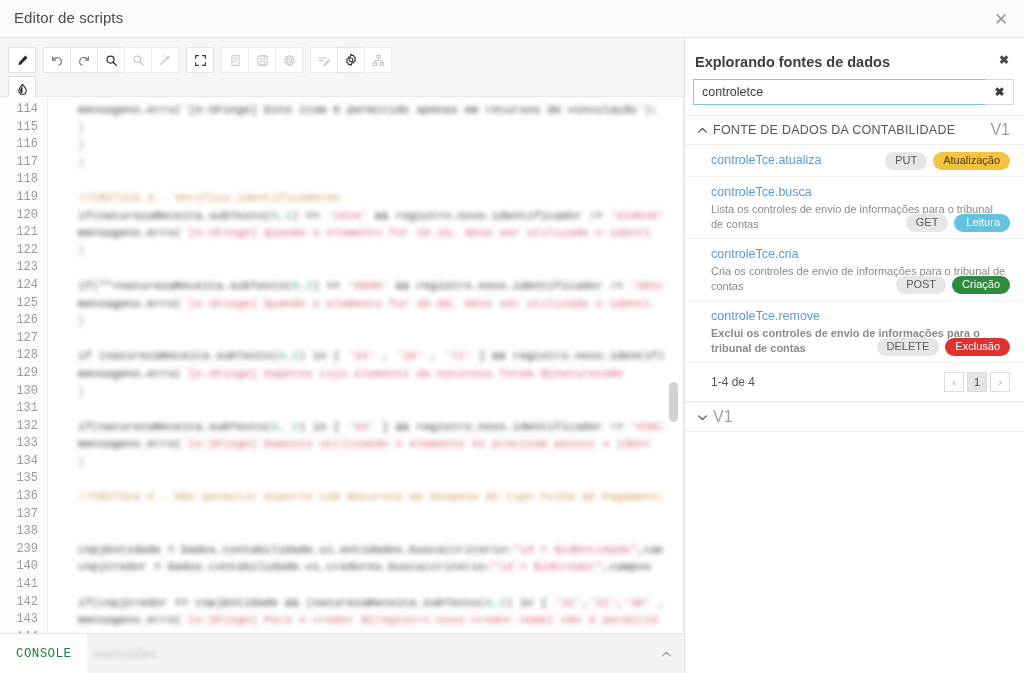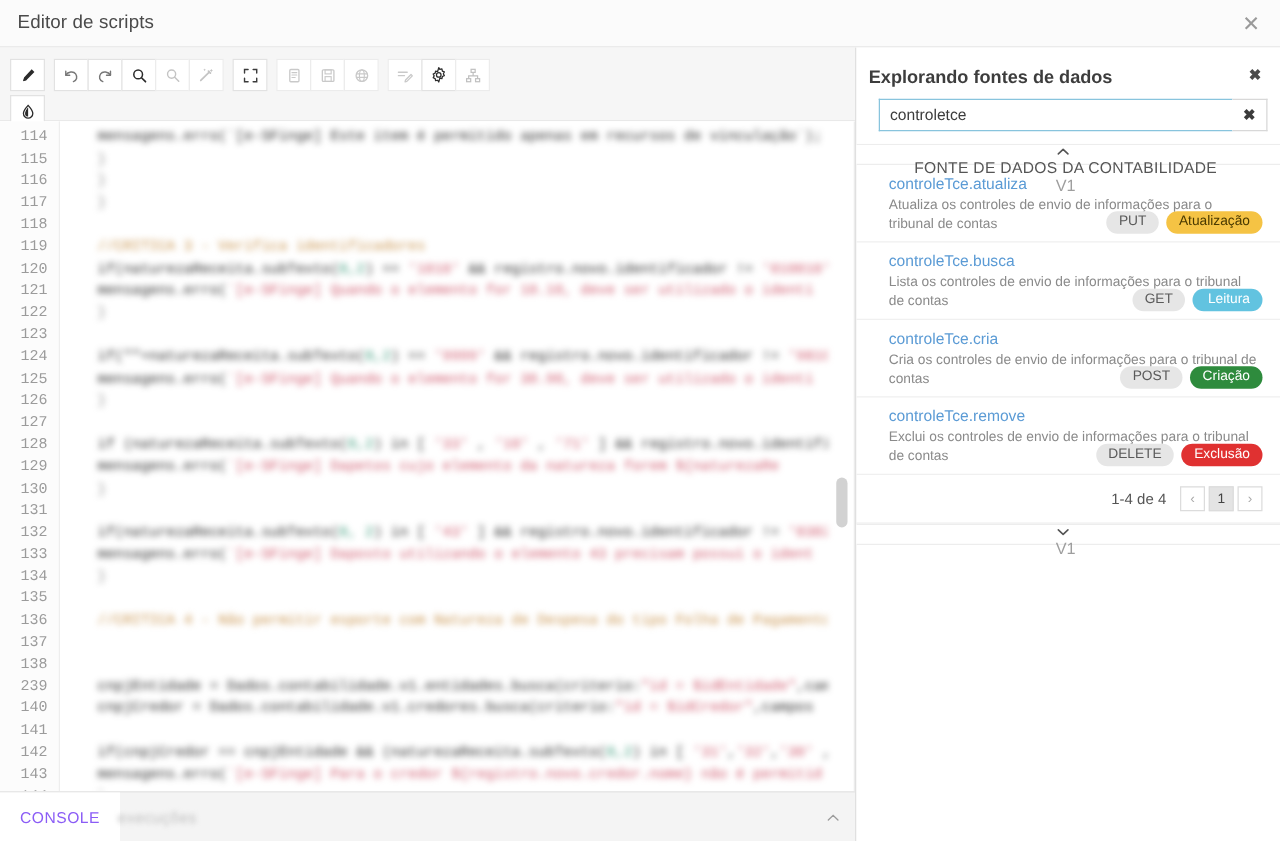--- a/index.html
+++ b/index.html
@@ -103,21 +103,21 @@
     position:absolute; left:0; bottom:0; width:684px; height:40px;
     background:#f4f4f4; border-top:1px solid #e4e4e4;
   }
   .bb-tab {
     position:absolute; top:0; height:40px;
     display:flex; align-items:center; justify-content:center;
     padding: 0 16px;
     font-size:12.5px; letter-spacing:.4px; color:#6b6b6b;
     cursor:pointer;
   }
-  .bb-tab.active { background:#ffffff; color:#8b5cf6; }
+  .bb-tab.active { background:#ffffff; color:#15803d;font-family:Liberation Mono, monospace; }
   .bb-tab-1 { left:0; }
   .bb-tab-2 { left:78px; color:#c0c0c0; filter: blur(2.2px); }
   .bb-collapse {
     position:absolute; right:10px; top:12px;
     width:16px; height:16px; color:#9b9b9b; cursor:pointer;
     display:flex; align-items:center; justify-content:center;
   }
 
   
   .panel {
@@ -132,21 +132,21 @@
     position:absolute; left:10px; top:16px;
     font-size:14.5px; font-weight:bold; color:#3d3d3d;
   }
   .panel-close {
     position:absolute; right:10px; top:12px;
     width:20px; height:20px; display:flex; align-items:center; justify-content:center;
     color:#4a4a4a; font-size:12px; font-weight:bold; cursor:pointer;
   }
 
   .searchrow {
-    position:absolute; top:41px; left:18px; right:10px; height:38px;
+    position:absolute; top:41px; left:8px; right:10px; height:38px;
     display:flex;
   }
   .search-input {
     flex:1; height:26px;
     border:1px solid #88c4dd; border-right:none;
     padding: 0 8px; font-size:12.5px; color:#3c3c3c;
     outline:none; background:#fff;
     font-family:"Liberation Sans", sans-serif;
   }
   .search-clear {
@@ -158,34 +158,34 @@
   }
 
   .panel-body {
     position:absolute; top:77px; left:0; right:0; bottom:0;
     overflow:hidden;
   }
 
   .group-head {
     position:relative;
     display:flex; align-items:center;
-    height:17px; padding: 0 14px 0 10px;
+    height:30px; padding: 0 14px 0 10px;
     border-top:1px solid #ededed;
     border-bottom:1px solid #ededed;
-    cursor:pointer; background:#fff;flex-direction:column;
+    cursor:pointer; background:#fff;
   }
   .caret {
     width:14px; height:14px; margin-right:4px;
     display:flex; align-items:center; justify-content:center;
     color:#555;
   }
   .group-name {
     flex:1; font-size:12.5px; color:#555; letter-spacing:.25px;
   }
-  .group-ver { font-size:13px; color:#9e9e9e; }
+  .group-ver { font-size:16px; color:#9e9e9e; }
 
   .item {
     padding: 8px 14px 7px 26px;
     border-bottom:1px solid #f0f0f0;
     position:relative;
     cursor:pointer;
   }
   .item-name {
     font-size:12.5px; color:#5b9bd5; margin-bottom:3px;
   }
@@ -198,21 +198,21 @@
     display:flex; gap:6px; align-items:center;
   }
   .badge {
     border-radius:10px; padding: 2px 10px 3px;
     font-size:11px; line-height:13px; white-space:nowrap;
   }
   .badge-verb { background:#e6e6e6; color:#5a5a5a; }
   .badge-op   { color:#ffffff; }
 
   .pager {
-    display:flex; align-items:center; justify-content:flex-end;
+    display:flex; align-items:center; justify-content:space-between;
     padding: 9px 14px 9px 26px;
     border-bottom:1px solid #ededed;
     gap:11px;
   }
   .pager-count { font-size:12px; color:#555; }
   .pager-btns { display:flex; gap:3px; }
   .pg {
     width:20px; height:20px;
     border:1px solid #dcdcdc; background:#fff;
     display:flex; align-items:center; justify-content:center;
@@ -441,21 +441,20 @@
           <span class="caret">
             <svg width="11" height="11" viewBox="0 0 12 12" fill="none">
               <path d="M1.8 7.8L6 3.8l4.2 4" stroke="#555" stroke-width="1.4" fill="none" stroke-linecap="round" stroke-linejoin="round"></path>
             </svg>
           </span>
           <span class="group-name">FONTE DE DADOS DA CONTABILIDADE</span>
           <span class="group-ver">V1</span>
         </div>
         <div class="item" style="padding-bottom: 6px;">
           <div class="item-name">controleTce.atualiza</div>
-          <div class="item-desc" style="min-height: 30px;">Atualiza os controles de envio de informações para o tribunal de contas</div>
           <div class="badges">
             <span class="badge badge-verb">PUT</span>
             <span class="badge badge-op" style="background: rgb(245, 195, 68); color: rgb(74, 58, 0);">Atualização</span>
           </div>
         </div>
         <div class="item" style="padding-bottom: 6px;">
           <div class="item-name">controleTce.busca</div>
           <div class="item-desc" style="min-height: 30px;">Lista os controles de envio de informações para o tribunal de contas</div>
           <div class="badges">
             <span class="badge badge-verb">GET</span>
@@ -465,21 +464,21 @@
         <div class="item" style="padding-bottom: 6px;">
           <div class="item-name">controleTce.cria</div>
           <div class="item-desc" style="min-height: 30px;">Cria os controles de envio de informações para o tribunal de contas</div>
           <div class="badges">
             <span class="badge badge-verb">POST</span>
             <span class="badge badge-op" style="background: rgb(46, 139, 61); color: rgb(255, 255, 255);">Criação</span>
           </div>
         </div>
         <div class="item" style="padding-bottom: 6px;">
           <div class="item-name">controleTce.remove</div>
-          <div class="item-desc" style="min-height: 30px;">Exclui os controles de envio de informações para o tribunal de contas</div>
+          <div class="item-desc" style="min-height: 30px; font-weight: bold;">Exclui os controles de envio de informações para o tribunal de contas</div>
           <div class="badges">
             <span class="badge badge-verb">DELETE</span>
             <span class="badge badge-op" style="background: rgb(224, 49, 49); color: rgb(255, 255, 255);">Exclusão</span>
           </div>
         </div>
         <div class="pager">
           <span class="pager-count">1-4 de 4</span>
           <div class="pager-btns">
             <div class="pg">‹</div>
             <div class="pg current">1</div>

